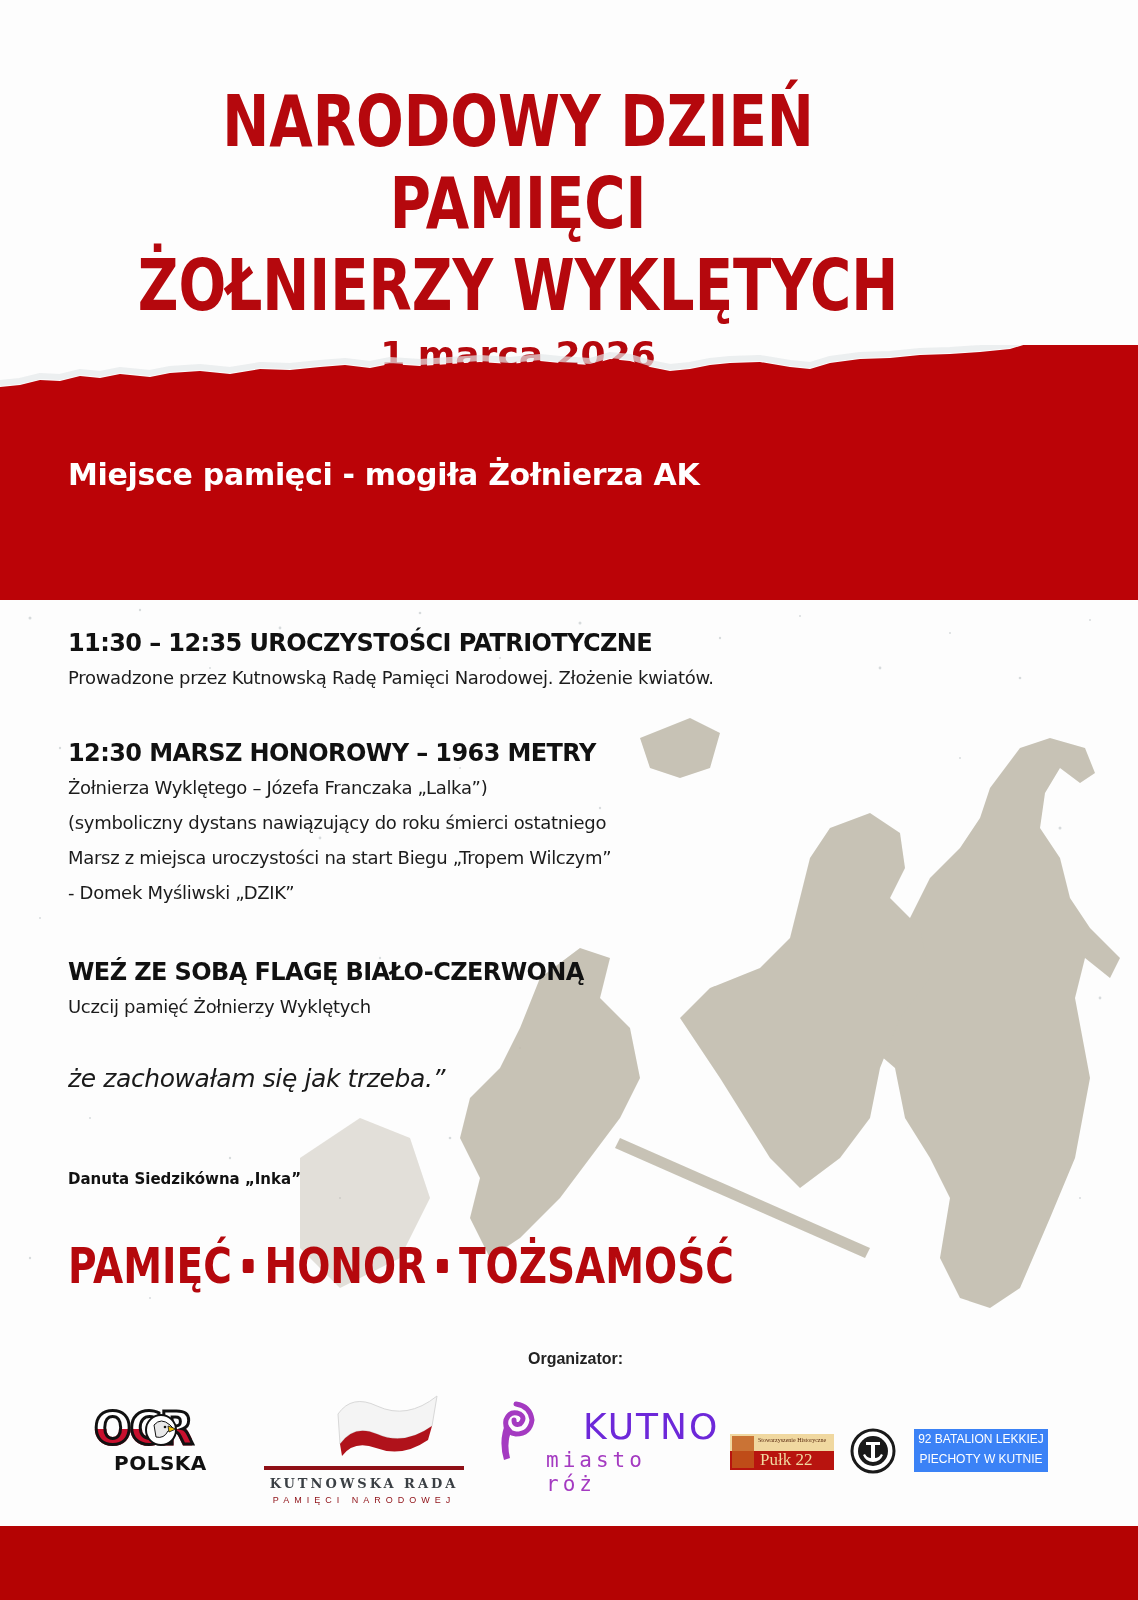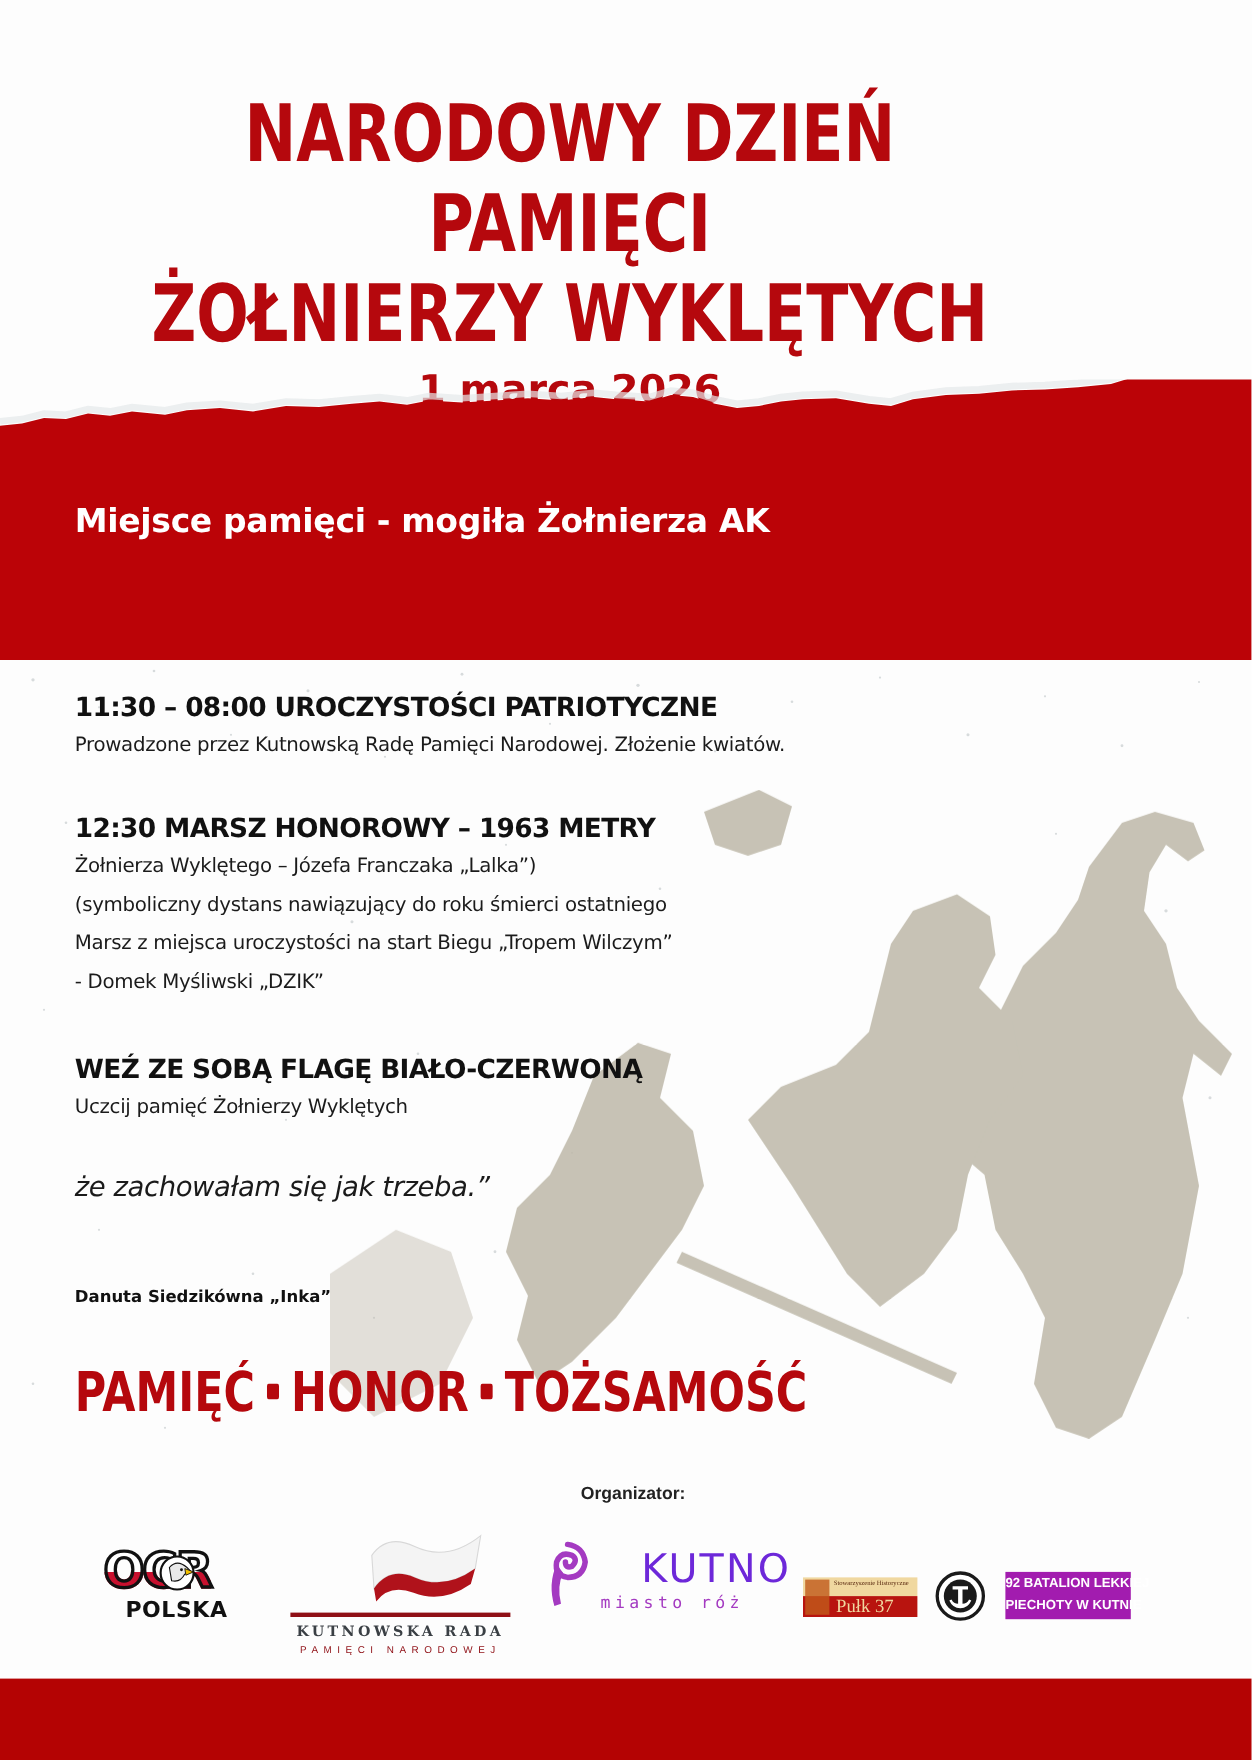--- a/index.html
+++ b/index.html
@@ -111,30 +111,30 @@
     position: absolute; left: 2px; top: 111px; width: 200px; text-align: center;
     font-family: "Liberation Sans", sans-serif; color: #8f1016; font-size: 9px; letter-spacing: 5px;
   }
   .kutno { left: 496px; top: 1400px; width: 200px; height: 80px; }
   .kutno-word {
     position: absolute; left: 40px; top: 6px;
     font-family: "DejaVu Sans", sans-serif; font-weight: normal; color: #6d28d9; font-size: 36px; letter-spacing: 2px; margin-left: 47px;
   }
   .kutno-tag {
     position: absolute; left: 50px; top: 48px;
-    font-family: "DejaVu Sans Mono", monospace; color: #a43ac1; font-size: 15px; letter-spacing: 4px;
+    font-family: "DejaVu Sans Mono", monospace; color: #a43ac1; font-size: 21px; letter-spacing: 4px;
   }
   .pulk { left: 730px; top: 1434px; width: 104px; height: 36px; }
   .pulk-top { position: absolute; left: 0; top: 0; width: 104px; height: 17px; background: #f0d8a0; }
   .pulk-bot { position: absolute; left: 0; top: 17px; width: 104px; height: 19px; background: #b8140f; }
   .pulk-emblem { position: absolute; left: 2px; top: 2px; width: 22px; height: 32px; background: #c05a1a; opacity: 0.8; }
   .pulk-small { position: absolute; left: 28px; top: 3px; font-size: 6px; color: #5a2a10; font-family: "Liberation Serif", serif; white-space: nowrap; }
   .pulk-big { position: absolute; left: 30px; top: 16px; font-size: 17px; color: #f0d8a0; font-family: "Liberation Serif", serif; line-height: 20px; white-space: nowrap; }
   .anchor { left: 850px; top: 1428px; width: 46px; height: 46px; }
-  .batalion { left: 914px; top: 1429px; width: 114px; height: 43px; background: #a21caf; font-weight: bold; }
+  .batalion { left: 914px; top: 1429px; width: 134px; height: 43px; background: #3b82f6; }
   .batalion-line {
     display: block; color: #ffffff; font-family: "Liberation Sans", sans-serif; font-size: 12px;
     line-height: 20px; text-align: center; white-space: nowrap;
   }
 
   .footer-band { position: absolute; left: 0; top: 1526px; width: 1138px; height: 74px; background: #b40303; }
 </style>
 </head>
 <body>
 
@@ -204,21 +204,21 @@
 
       <path d="M620,540 L870,650 L865,660 L615,550 Z"></path>
 
       <path d="M540,380 L580,350 L610,360 L600,400 L630,430 L640,480 L620,520 L590,560 L560,600 L520,640 L490,660 L470,620 L480,580 L460,540 L470,500 L500,470 L520,430 Z"></path>
       <path d="M640,140 L690,120 L720,135 L710,170 L680,180 L650,170 Z"></path>
       <path d="M300,560 L360,520 L410,540 L430,600 L400,660 L340,690 L300,650 Z" opacity="0.5"></path>
     </g>
   </svg>
 
   <div class="item1">
-    <div class="item-head">11:30 – 08:00 UROCZYSTOŚCI PATRIOTYCZNE</div>
+    <div class="item-head">11:30 – 12:35 UROCZYSTOŚCI PATRIOTYCZNE</div>
     <div class="item-line">Prowadzone przez Kutnowską Radę Pamięci Narodowej. Złożenie kwiatów.</div>
   </div>
 
   <div class="item2">
     <div class="item-head">12:30 MARSZ HONOROWY – 1963 METRY</div>
     <div class="item-line">Żołnierza Wyklętego – Józefa Franczaka „Lalka”)</div>
     <div class="item-line">(symboliczny dystans nawiązujący do roku śmierci ostatniego</div>
     <div class="item-line">Marsz z miejsca uroczystości na start Biegu „Tropem Wilczym”</div>
     <div class="item-line">- Domek Myśliwski „DZIK”</div>
   </div>
@@ -267,21 +267,21 @@
     </svg>
     <div class="kutno-word">KUTNO</div>
     <div class="kutno-tag">miasto róż</div>
   </div>
 
   <div class="logo pulk">
     <div class="pulk-top"></div>
     <div class="pulk-bot"></div>
     <div class="pulk-emblem"></div>
     <div class="pulk-small">Stowarzyszenie Historyczne</div>
-    <div class="pulk-big">Pułk 37</div>
+    <div class="pulk-big">Pułk 22</div>
   </div>
 
   <svg class="logo anchor" viewBox="0 0 46 46">
     <circle cx="23" cy="23" r="21" fill="#ffffff" stroke="#1a1a1a" stroke-width="3"></circle>
     <circle cx="23" cy="23" r="15" fill="#1a1a1a"></circle>
     <path d="M16,14 L30,14 L30,17 L25,17 L25,30 Q29,30 31,26 L33,27 Q30,34 23,34 Q16,34 13,27 L15,26 Q17,30 21,30 L21,17 L16,17 Z" fill="#ffffff"></path>
   </svg>
 
   <div class="logo batalion">
     <span class="batalion-line">92 BATALION LEKKIEJ</span>

